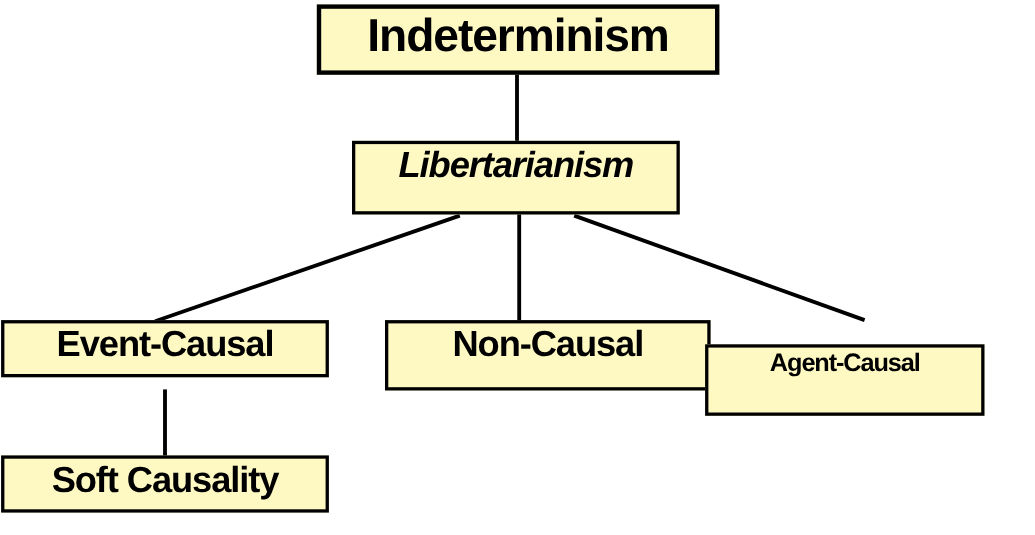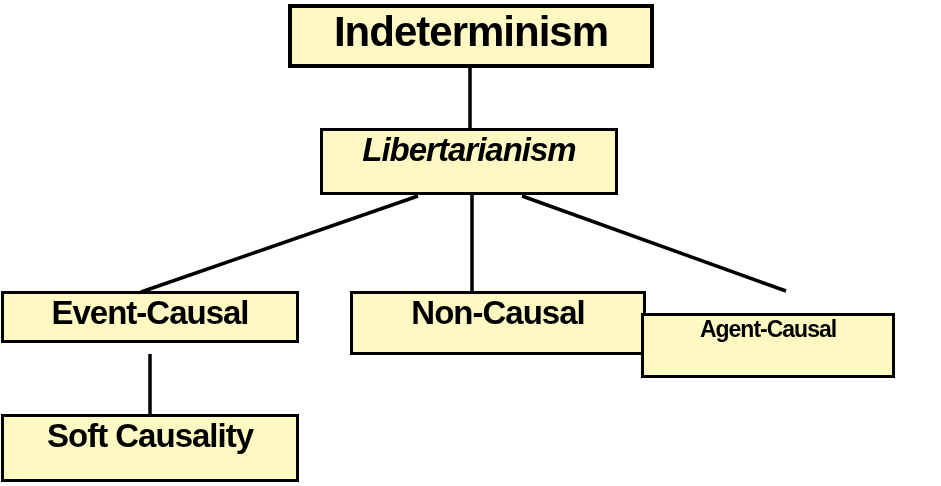--- a/index.html
+++ b/index.html
@@ -55,21 +55,21 @@
     left: 322px; top: 291px; width: 296px; height: 64px;
     font-size: 33px;
     margin-left: 28px;
   }
   .node-agent-causal {
     left: 641px; top: 290px; width: 254px; height: 65px;
     font-size: 23px;
     margin-top: 23px;
   }
   .node-soft-causality {
-    left: 1px; top: 414px; width: 298px; height: 68px;
+    left: 1px; top: 414px; width: 298px; height: 52px;
     font-size: 33px;
   }
   .connectors line {
     stroke: #000000;
     stroke-width: 3.5;
   }
 </style>
 </head>
 <body>
 

